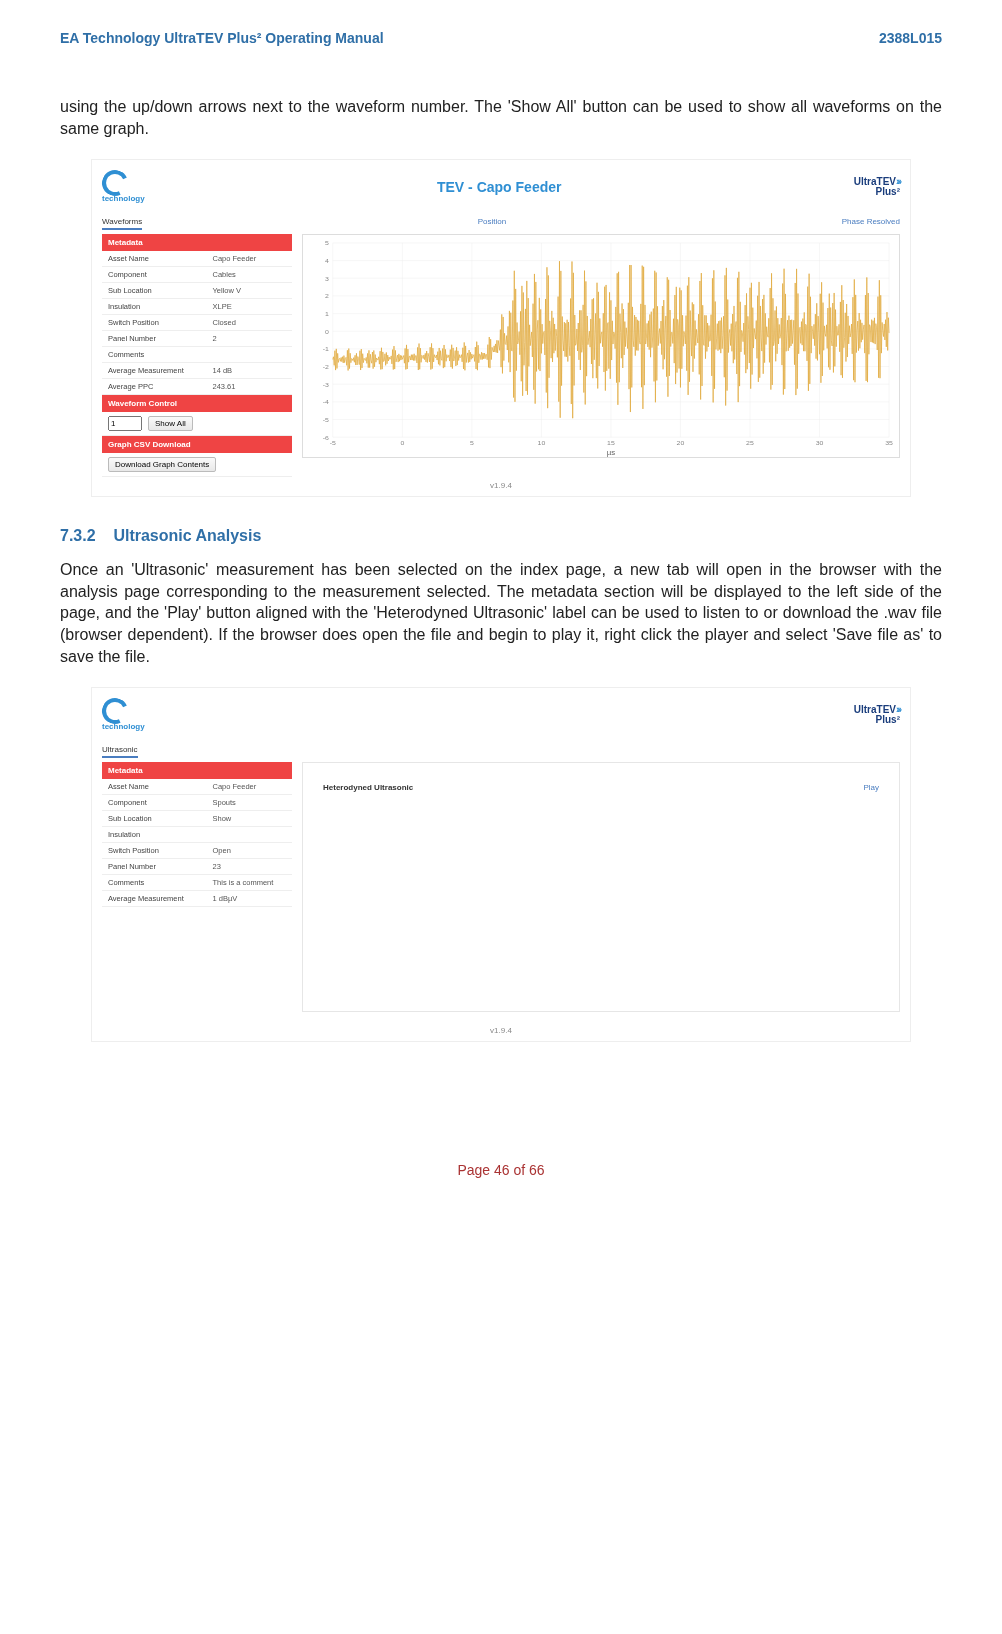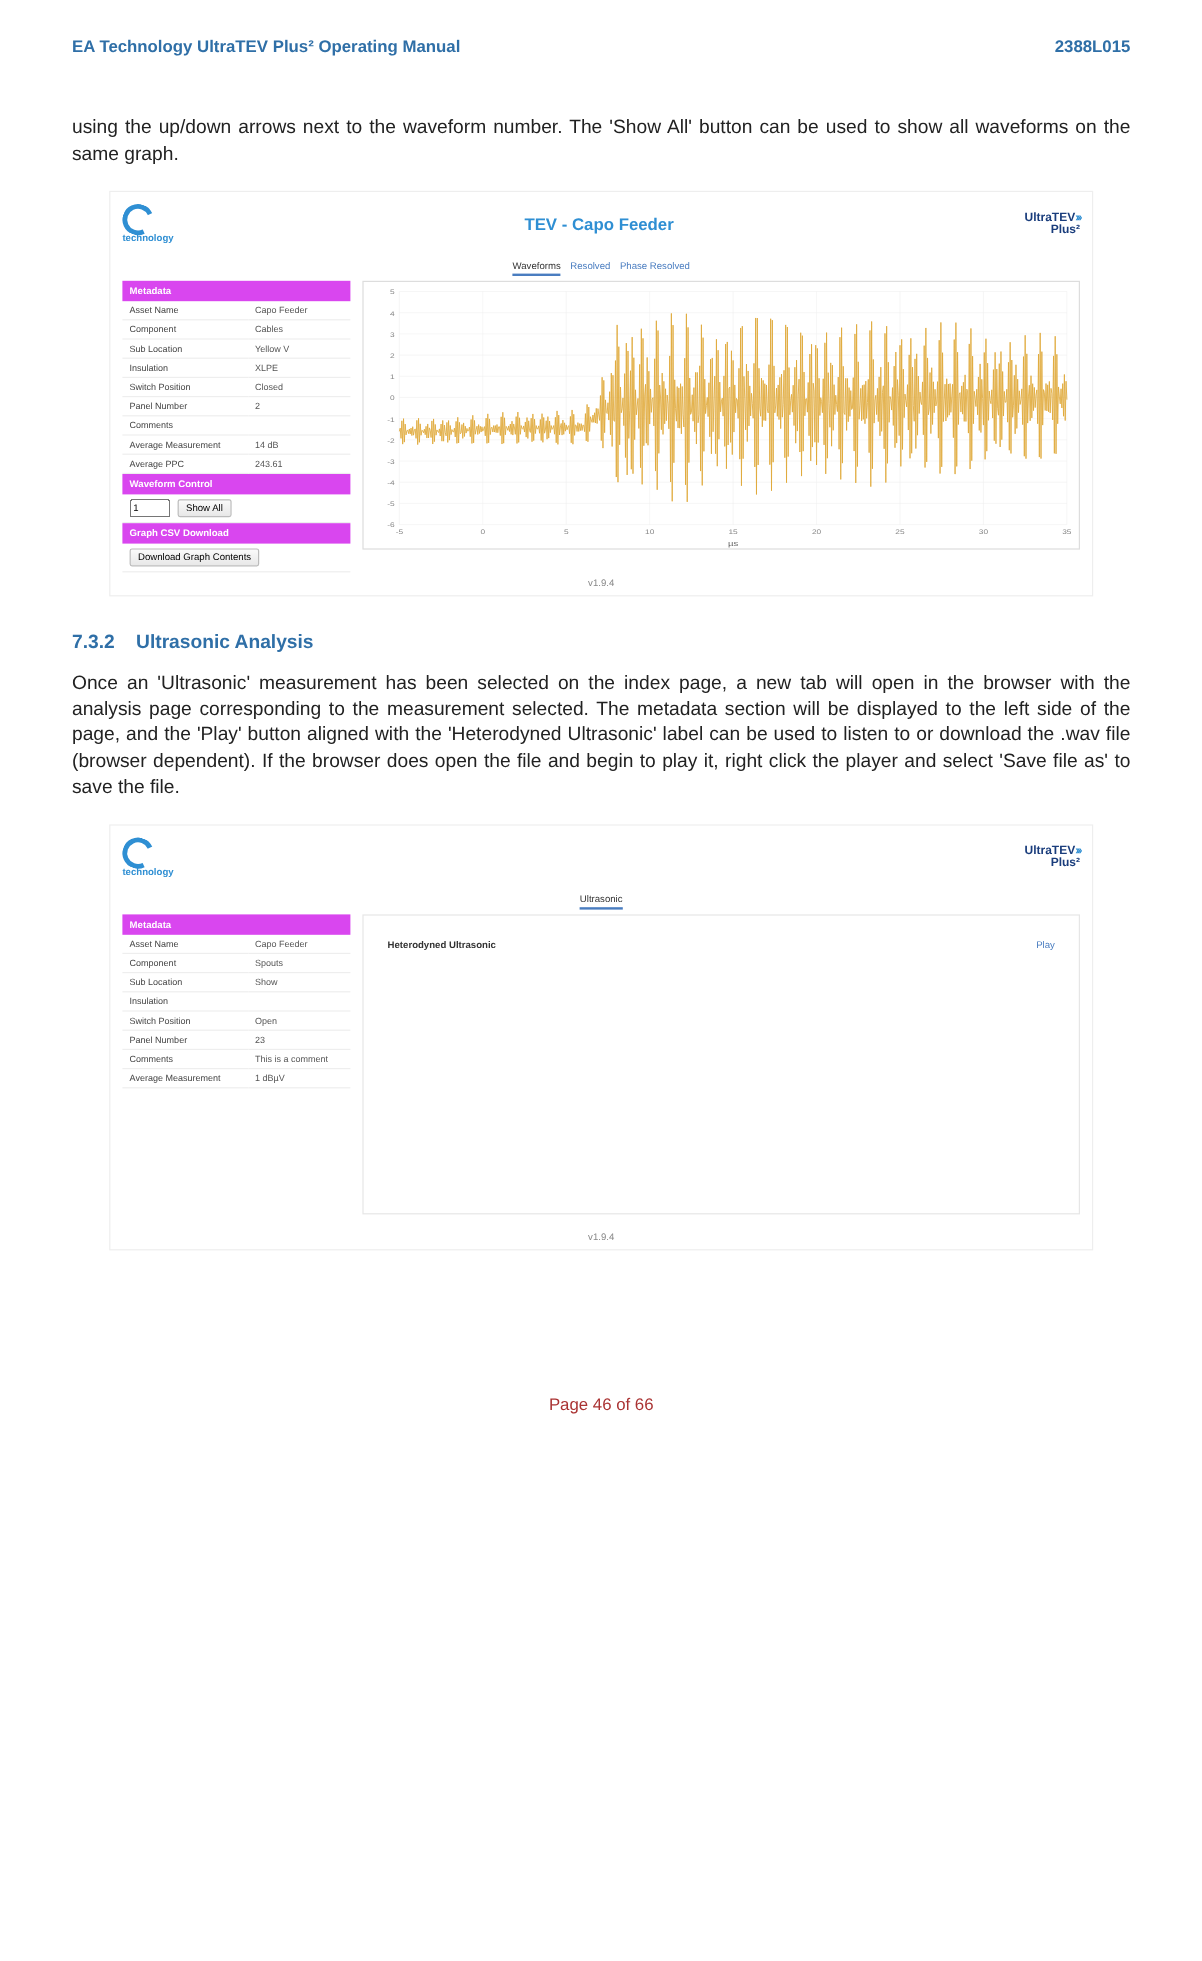--- a/index.html
+++ b/index.html
@@ -15,26 +15,26 @@
   .header-row { display: flex; justify-content: space-between; color: #2f6fa7; font-weight: bold; font-size: 14px; margin-bottom: 50px; }
   .para1 { color: #222; font-size: 16px; line-height: 1.35; text-align: justify; margin-bottom: 20px; }
   .screenshot { border: 1px solid #eee; margin: 0 auto 30px; width: 820px; background: #fff; padding: 6px 10px 6px 10px; position: relative; }
   .ss-header { display: flex; align-items: center; justify-content: space-between; padding: 4px 0 8px; }
   .logo { display: flex; align-items: center; gap: 2px; }
   .logo-swirl { width: 26px; height: 26px; border: 4px solid #2f8fd3; border-right-color: transparent; border-radius: 50%; transform: rotate(20deg); }
   .logo-text { font-size: 8px; color: #2f8fd3; font-weight: bold; margin-top: -2px; }
   .ss-title { flex: 1; text-align: center; color: #2f8fd3; font-weight: bold; font-size: 14px; }
   .brand { text-align: right; font-size: 10px; color: #1a3d7c; font-weight: bold; line-height: 1; }
   .brand .wave { color: #2f8fd3; letter-spacing: -2px; }
-  .tabs-row { display: flex; justify-content: center; gap: 8px; font-size: 8px; margin: 6px 0 4px; }
+  .tabs-row { display: flex; justify-content: space-between; gap: 28px; font-size: 8px; margin: 6px 0 4px; }
   .tabs-row span { color: #4a7dc0; border-bottom: 1px solid transparent; padding-bottom: 2px; }
   .tabs-row .active { color: #333; border-bottom: 2px solid #4a7dc0; }
   .ss-body { display: flex; gap: 10px; align-items: flex-start; }
   .sidebar { width: 190px; display: flex; flex-direction: column; gap: 0; font-size: 7.5px; }
-  .panel-header { background: #d946ef; color: #fff; padding: 4px 6px; font-weight: bold; font-size: 8px; }
+  .panel-header { background: #ef4444; color: #fff; padding: 4px 6px; font-weight: bold; font-size: 8px; }
   .meta-table { width: 100%; border-collapse: collapse; }
   .meta-table td { border-bottom: 1px solid #eee; padding: 3px 6px; color: #555; }
   .meta-table td:first-child { width: 55%; color: #444; }
   .wf-controls { display: flex; gap: 6px; padding: 4px 6px; align-items: center; border-bottom: 1px solid #eee; }
   .wf-controls input[type=number] { width: 34px; font-size: 8px; padding: 1px; }
   .btn { background: linear-gradient(#fafafa,#e8e8e8); border: 1px solid #bbb; border-radius: 2px; padding: 2px 6px; font-size: 8px; cursor: pointer; }
   .chart-area { flex: 1; height: 224px; border: 0.5px solid #ddd; position: relative; overflow: hidden; }
   .version { text-align: center; font-size: 8px; color: #888; margin-top: 4px; }
   .section-heading { color: #2f6fa7; font-weight: bold; font-size: 16px; margin: 30px 0 14px; }
   .para2 { color: #222; font-size: 16px; line-height: 1.35; text-align: justify; margin-bottom: 20px; }
@@ -63,21 +63,21 @@
     </div>
     <div class="ss-title">TEV - Capo Feeder</div>
     <div class="brand">
       <span>UltraTEV</span><span class="wave">›››</span><br>
       <span>Plus²</span>
     </div>
   </div>
 
   <div class="tabs-row">
     <span class="active">Waveforms</span>
-    <span>Resolved</span>
+    <span>Position</span>
     <span>Phase Resolved</span>
   </div>
 
   <div class="ss-body">
     <div class="sidebar">
       <div class="panel-header">Metadata</div>
       <table class="meta-table">
         <tbody>
             <tr>
               <td>Asset Name</td>

